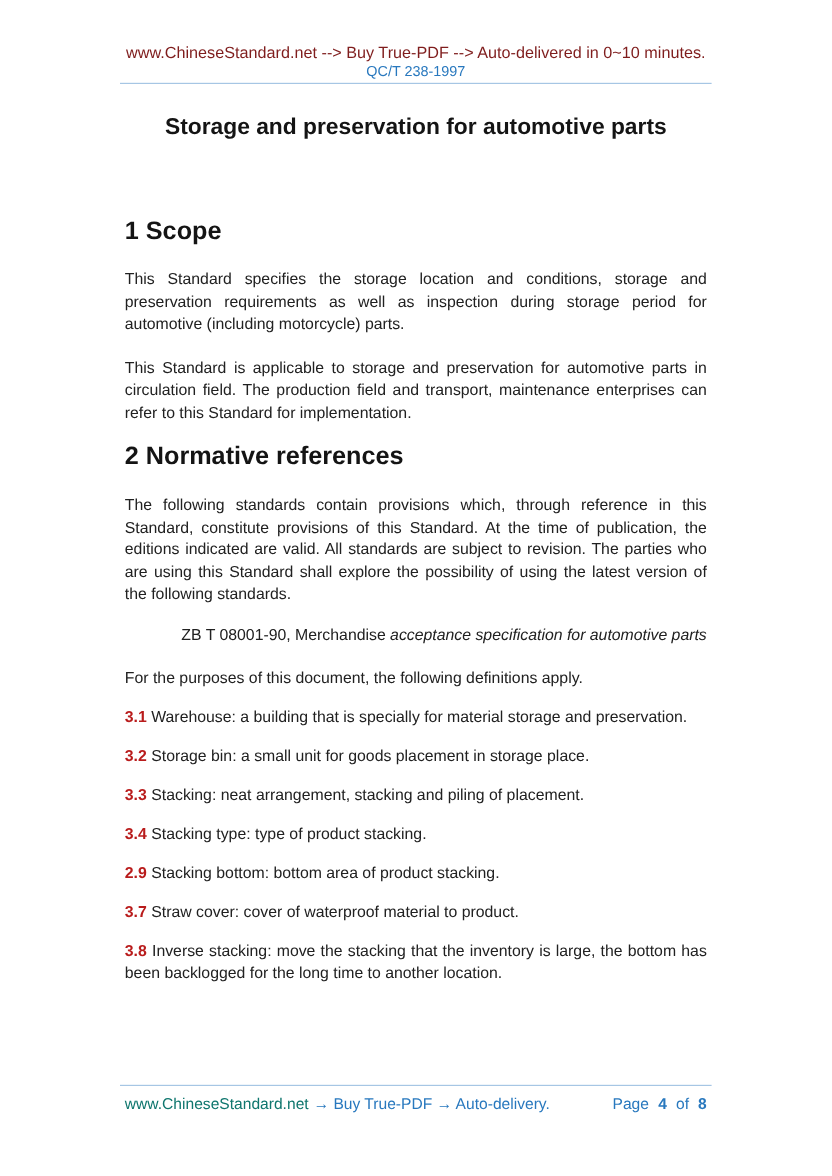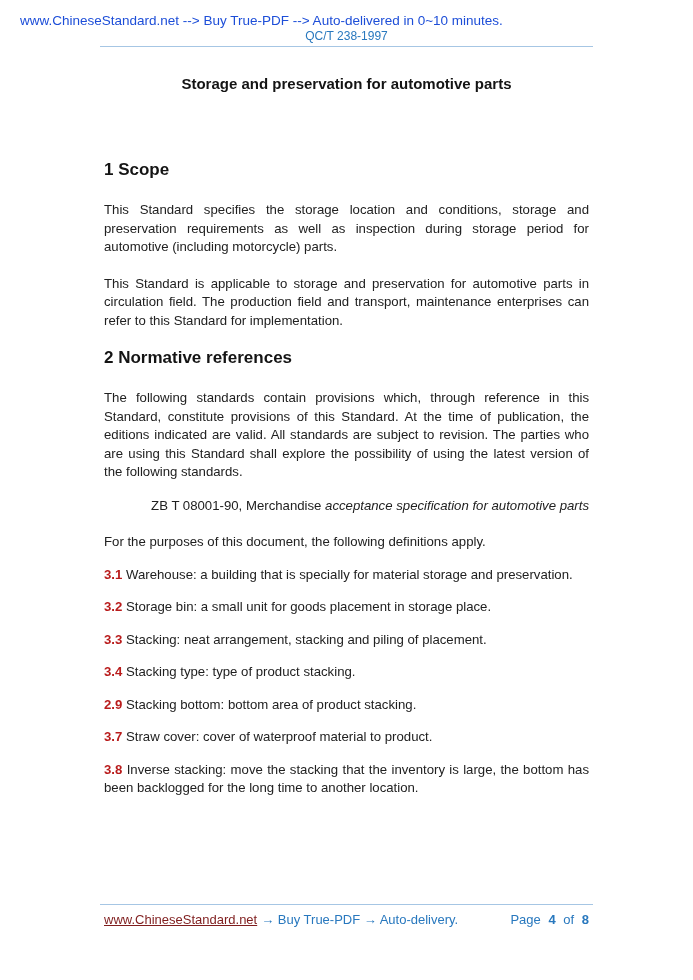--- a/index.html
+++ b/index.html
@@ -9,57 +9,57 @@
     width: 693px;
     height: 980px;
     background: #ffffff;
     font-family: "Liberation Sans", sans-serif;
     color: #212121;
     overflow: hidden;
     margin: 0 auto;
   }
   
   .promo {
-    margin: 12px 20px 0;
-    text-align: left;
-    color: #1d4ed8;
+    margin: 35px 20px 0;
+    text-align: center;
+    color: #7f1d1d;
     font-size: 13.5px;
     line-height: 17px;
     white-space: nowrap;
   }
   .std-code {
     text-align: center;
     color: #2878be;
     font-size: 12px;
     line-height: 14px;
   }
   .rule {
     border: 0;
     border-top: 1px solid #a6c6e4;
     margin: 3px 100px 0 100px;
     height: 0;
   }
   
   .doc-title {
     margin: 26px 70px 0;
     text-align: center;
-    font-size: 15px;
+    font-size: 19px;
     line-height: 22px;
     font-weight: bold;
     color: #141414;
   }
   
   .content {
     padding: 0 104px;
     font-size: 13.2px;
     line-height: 18.5px;
     text-align: justify;
   }
   .content h2 {
-    font-size: 17px;
+    font-size: 21px;
     line-height: 21px;
     margin: 17px 0 0;
     font-weight: bold;
     color: #141414;
     text-align: left;
   }
   .content h2.first { margin-top: 64px; }
   .content h2.defs { margin-top: 19px; }
   .content p { margin: 18px 0 0; }
   .content h2 + p { margin-top: 21px; }
@@ -76,22 +76,21 @@
   }
   .footer .rule { margin-top: 0; }
   .footer-row {
     margin: 7px 104px 0;
     display: flex;
     justify-content: space-between;
     align-items: baseline;
     line-height: 16px;
   }
   .footer-left a {
-    color: #7f1d1d;
-    text-decoration: underline;
+    color: #0f766e;
     cursor: pointer;
   }
   .footer-left .tail { margin-left: 4px; }
   .footer-right span, .footer-right b { margin-left: 4px; }
   .footer-right b { font-weight: bold; }
 </style>
 </head>
 <body>
 
 <div class="page">

